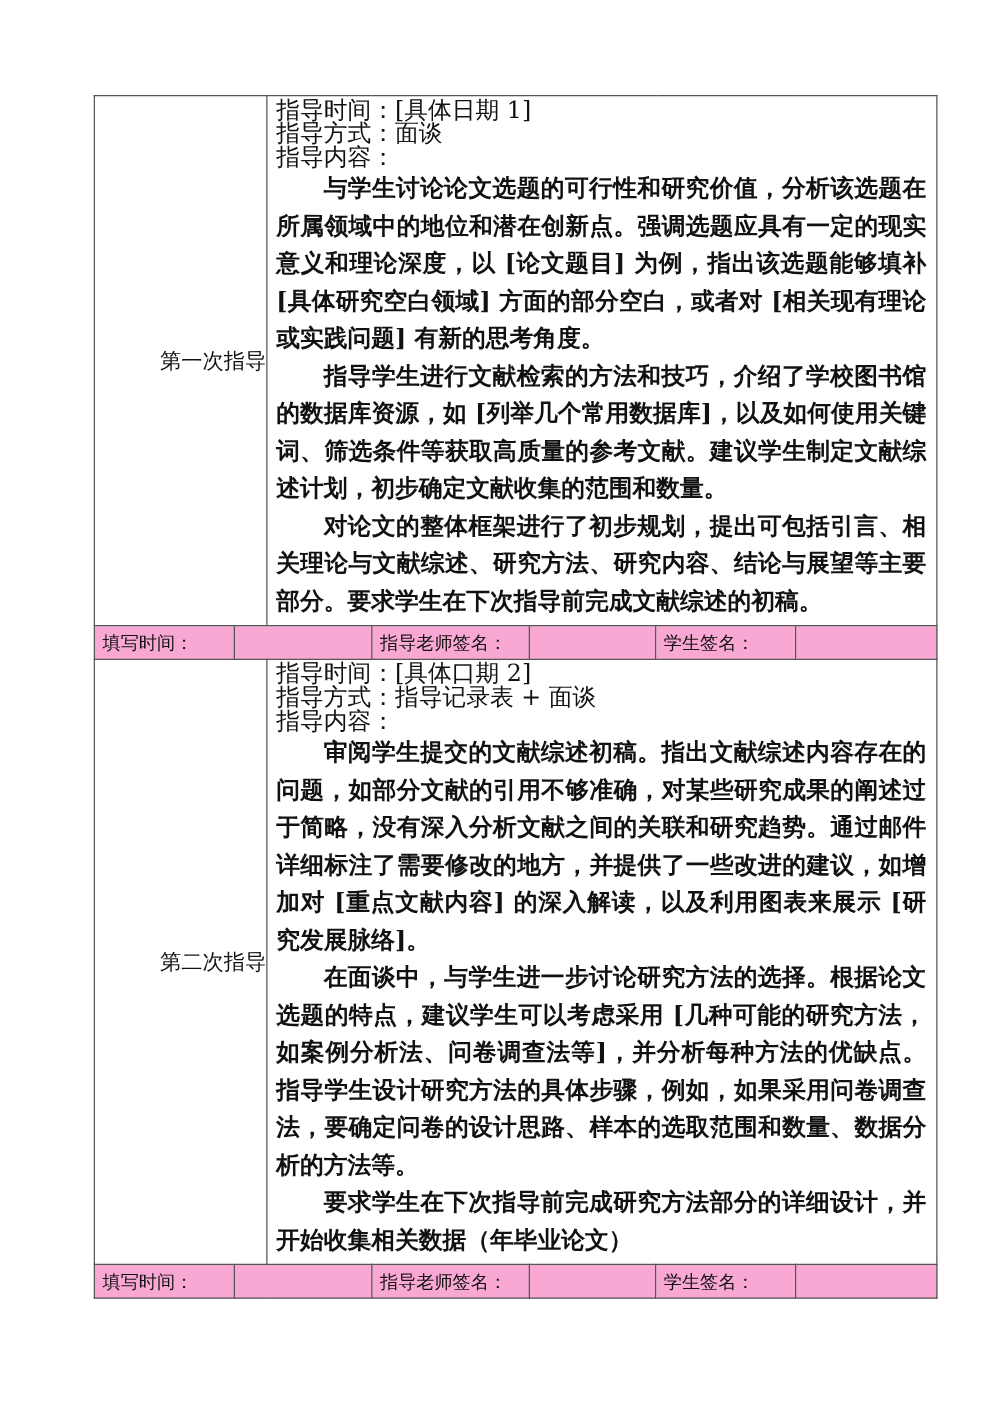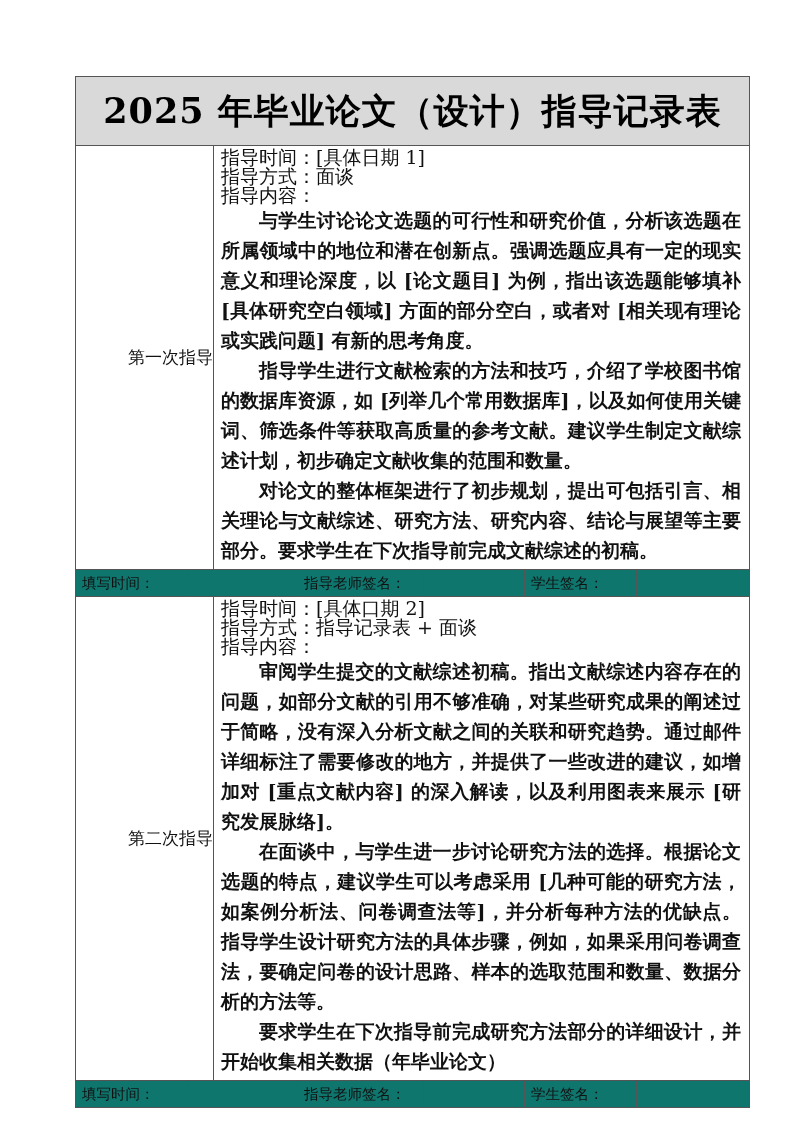--- a/index.html
+++ b/index.html
@@ -17,43 +17,40 @@
     font-weight: bold; font-size: 35px; letter-spacing: 1px; color: #000;
   }
   .label-cell {
     vertical-align: middle !important; text-align: right;
     font-family: "DejaVu Sans", "Liberation Sans", sans-serif; font-size: 17px; color: #111;
   }
   .content-cell { padding: 2px 8px 4px 7px !important; font-size: 19px; margin-top: 41px; }
   .meta-line { line-height: 19px; white-space: nowrap; }
   .para { text-indent: 2em; line-height: 30px; margin: 0; text-align: justify; font-weight: bold; }
   .sig-row td {
-    background: #0f766e; height: 26px; vertical-align: middle;
+    background: #f9a8d4; height: 26px; vertical-align: middle;
     font-size: 14.5px; padding-left: 6px;
   }
   .sig-row td.blank { padding: 0; }
 </style>
 </head>
 <body>
 
 <table class="sheet">
   <colgroup>
     <col style="width:112px">
     <col style="width:26px">
     <col style="width:84px">
     <col style="width:126px">
     <col style="width:101px">
     <col style="width:112px">
     <col style="width:113px">
   </colgroup>
 
   <tbody>
-      <tr>
-    <td colspan="7" class="title-cell">2025 年毕业论文（设计）指导记录表</td>
-  </tr>
 
   <tr style="height:410px">
     <td colspan="2" class="label-cell">第一次指导</td>
     <td colspan="5" class="content-cell">
       <div class="meta-line">指导时间：[具体日期  1]</div>
       <div class="meta-line">指导方式：面谈</div>
       <div class="meta-line">指导内容：</div>
       <p class="para">与学生讨论论文选题的可行性和研究价值，分析该选题在所属领域中的地位和潜在创新点。强调选题应具有一定的现实意义和理论深度，以 [论文题目] 为例，指出该选题能够填补 [具体研究空白领域] 方面的部分空白，或者对 [相关现有理论或实践问题] 有新的思考角度。</p>
       <p class="para">指导学生进行文献检索的方法和技巧，介绍了学校图书馆的数据库资源，如 [列举几个常用数据库]，以及如何使用关键词、筛选条件等获取高质量的参考文献。建议学生制定文献综述计划，初步确定文献收集的范围和数量。</p>
       <p class="para">对论文的整体框架进行了初步规划，提出可包括引言、相关理论与文献综述、研究方法、研究内容、结论与展望等主要部分。要求学生在下次指导前完成文献综述的初稿。</p>

